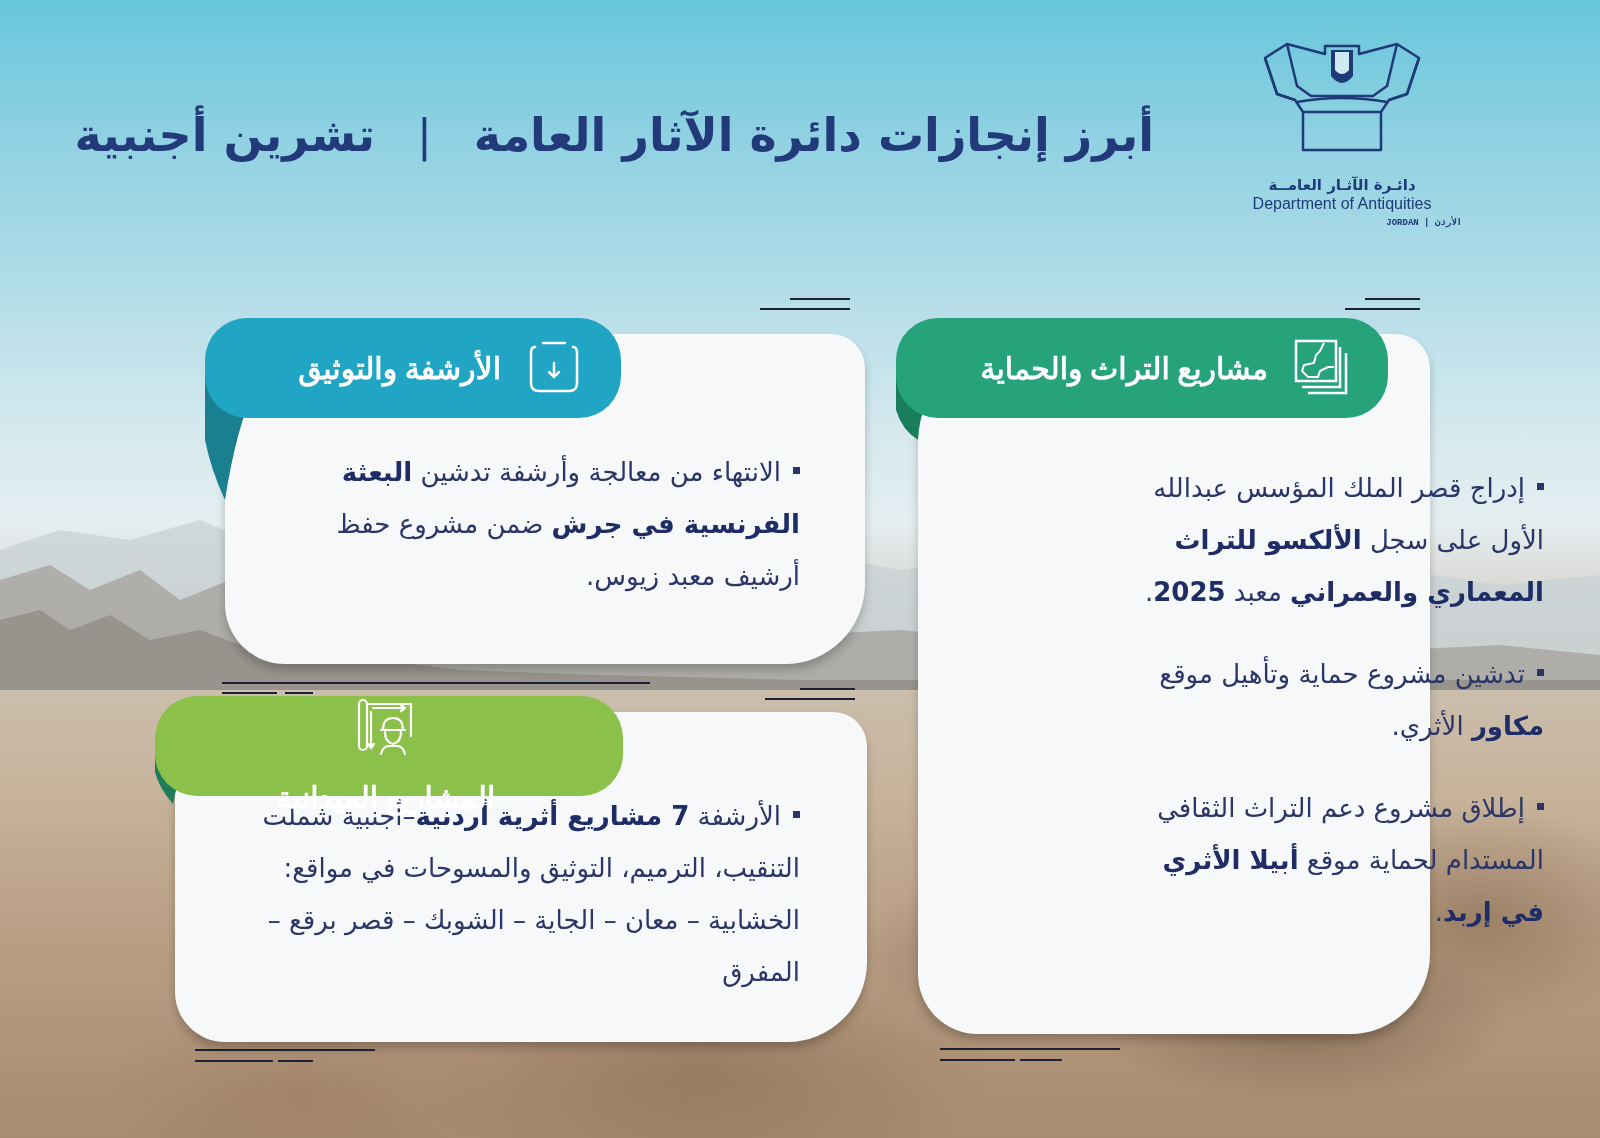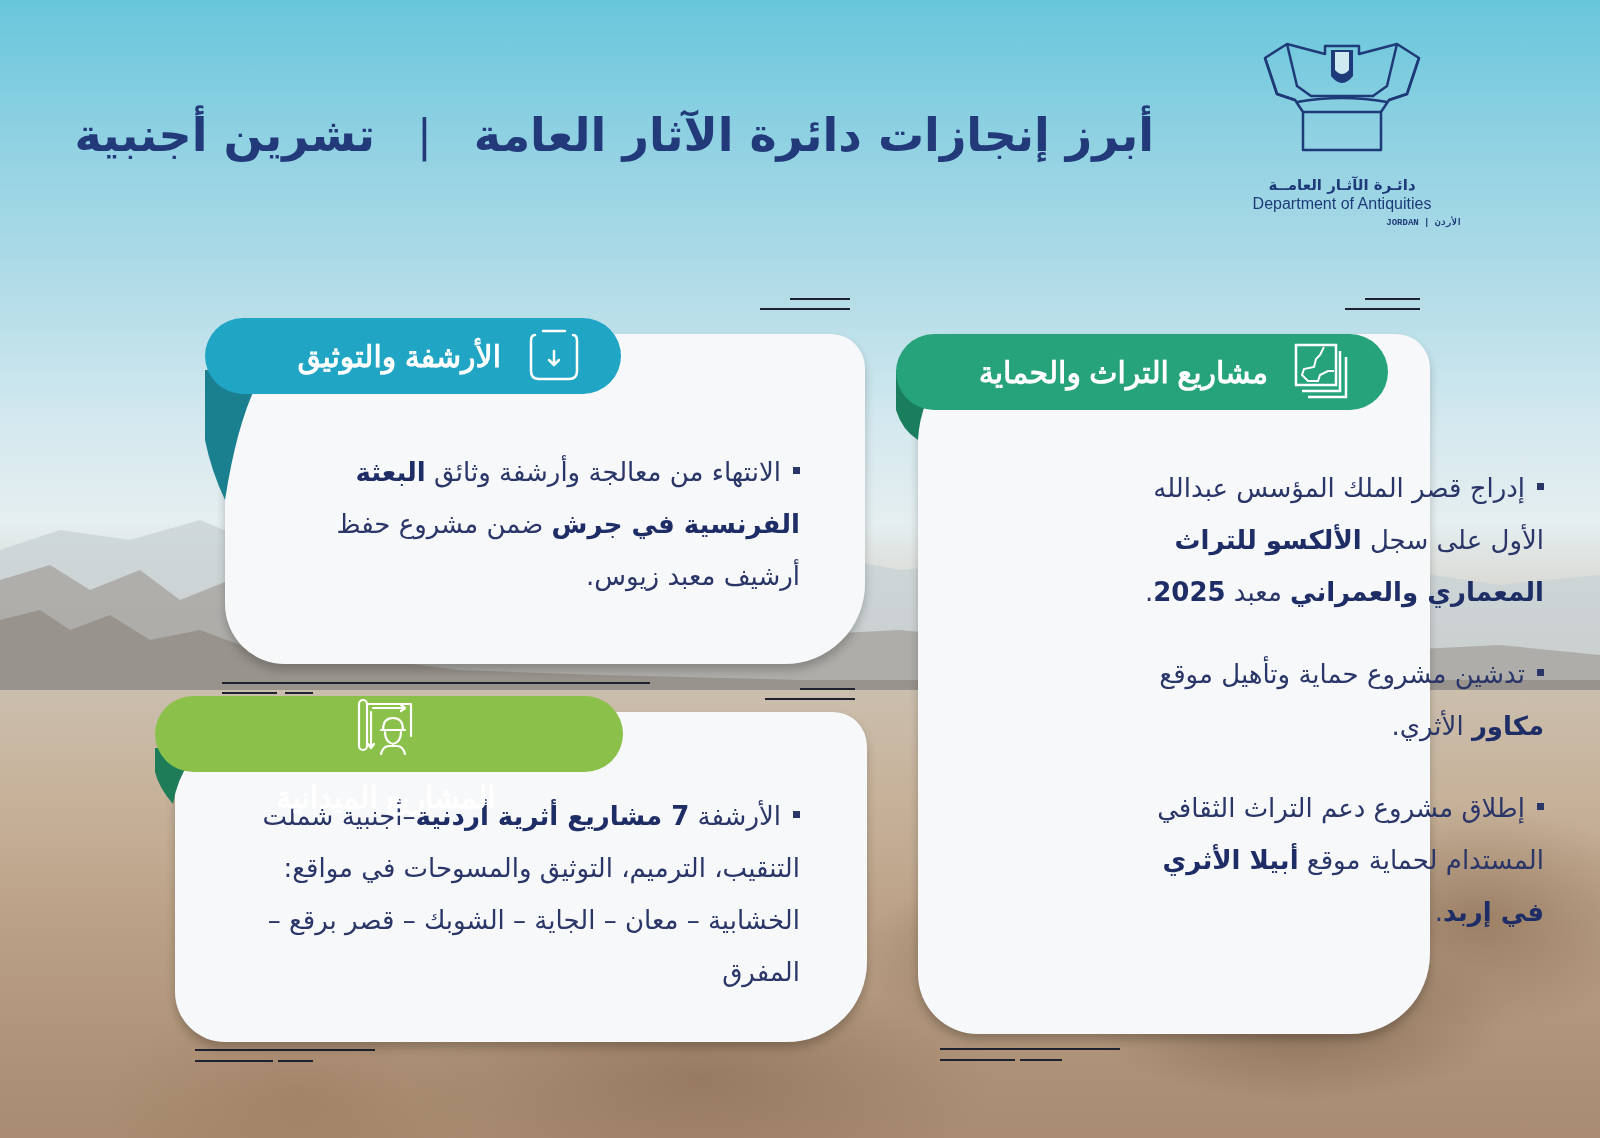--- a/index.html
+++ b/index.html
@@ -87,33 +87,33 @@
     .card-archive {
       left: 225px; top: 334px; width: 640px; height: 330px;
       border-radius: 34px 34px 80px 60px;
     }
     .card-field {
       left: 175px; top: 712px; width: 692px; height: 330px;
       border-radius: 34px 34px 80px 50px;
     }
 
     .ribbon {
-      position: absolute; height: 76px; border-radius: 42px;
+      position: absolute; height: 100px; border-radius: 42px;
       display: flex; align-items: center; justify-content: flex-start;
       color: #ffffff; font-weight: bold; font-size: 30px;
       padding: 0 36px 0 30px; gap: 22px;
-      font-family: Liberation Sans, sans-serif;
+      font-family: Liberation Serif, serif;
       white-space: nowrap;
       z-index: 3;
     }
     .ribbon-tail {
       position: absolute; z-index: 2;
     }
 
-    .ribbon-heritage { left: 896px; top: 318px; width: 492px; background: #26a37b; margin-top: 16px; }
+    .ribbon-heritage { left: 896px; top: 318px; width: 492px; background: #26a37b; }
     .ribbon-archive  { left: 205px; top: 318px; width: 416px; background: #20a5c4; }
     .ribbon-field    { left: 155px; top: 696px; width: 468px; background: #8bc14a; flex-direction: column; }
 
     .ribbon .icon { width: 62px; height: 62px; flex: none; }
 
     .card-body {
       position: absolute;
       color: #2a3568;
       font-size: 26px; line-height: 52px;
       font-family: "DejaVu Sans", sans-serif;
@@ -221,21 +221,21 @@
       <path d="M12,10 Q8,10 8,16 L8,46 Q8,54 16,54 L46,54 Q54,54 54,46 L54,16 Q54,10 50,10"></path>
       <path d="M20,6 L42,6"></path>
       <path d="M20,58 L42,58" stroke-width="0"></path>
       <path d="M31,26 L31,40 M26,35 L31,40 L36,35"></path>
     </g>
   </svg>
   <span>الأرشفة والتوثيق</span>
 </div>
 <div class="card-body body-archive" style="left:265px; right:auto; width:535px;">
   <p>
-    <span class="bullet"></span><span>الانتهاء من معالجة وأرشفة وثائق </span><b>البعثة الفرنسية في جرش</b><span> ضمن مشروع حفظ أرشيف معبد زيوس.</span>
+    <span class="bullet"></span><span>الانتهاء من معالجة وأرشفة تدشين </span><b>البعثة الفرنسية في جرش</b><span> ضمن مشروع حفظ أرشيف معبد زيوس.</span>
   </p>
 </div>
 
 <svg class="ribbon-tail" style="left:155px; top:748px;" width="50" height="60" viewBox="0 0 50 60">
   <path d="M0,0 L48,0 Q24,20 18,56 Q4,40 0,24 Z" fill="#1e7d58"></path>
 </svg>
 <div class="card card-field"></div>
 <div class="ribbon ribbon-field">
   <svg class="icon" viewBox="0 0 62 62">
     <g fill="none" stroke="#ffffff" stroke-width="2.2" stroke-linecap="round" stroke-linejoin="round">

